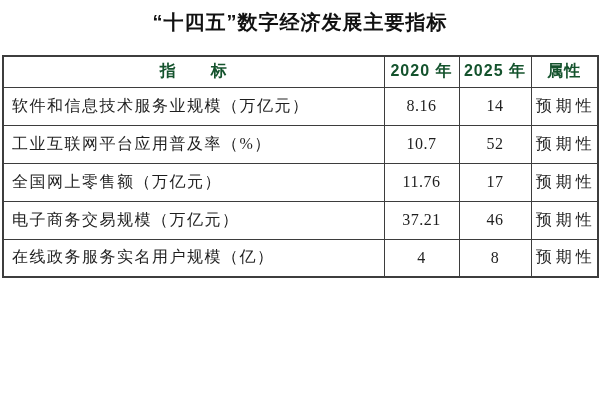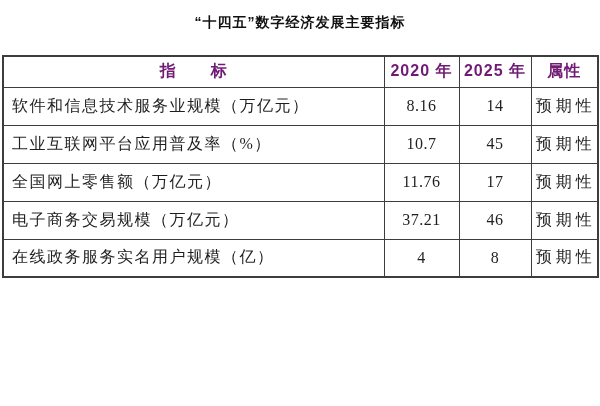--- a/index.html
+++ b/index.html
@@ -16,21 +16,21 @@
     width: 600px;
     height: 406px;
     position: relative;
   }
   .title {
     margin: 0;
     padding-top: 10px;
     height: 24px;
     line-height: 24px;
     text-align: center;
-    font-size: 14px;
+    font-size: 20px;
     font-weight: bold;
     letter-spacing: 1px;
     color: #111111;
     font-family: "Liberation Sans", "DejaVu Sans", sans-serif;
   }
   table.indicators {
     position: absolute;
     left: 2px;
     top: 55px;
     width: 595px;
@@ -44,21 +44,21 @@
     font-size: 16px;
     vertical-align: middle;
     overflow: hidden;
     white-space: nowrap;
   }
   thead tr { height: 31px; }
   tbody tr { height: 38px; }
   th {
     font-weight: bold;
     text-align: center;
-    color: #701a75;
+    color: #14532d;
     font-family: "Liberation Sans", "DejaVu Sans", sans-serif;
     letter-spacing: 1px;
   }
   td.ind {
     text-align: left;
     padding-left: 8px;
     letter-spacing: 1.5px;
   }
   td.num {
     text-align: center;
@@ -95,21 +95,21 @@
     <tbody>
       <tr>
         <td class="ind">软件和信息技术服务业规模（万亿元）</td>
         <td class="num">8.16</td>
         <td class="num">14</td>
         <td class="attr">预期性</td>
       </tr>
       <tr>
         <td class="ind">工业互联网平台应用普及率（%）</td>
         <td class="num">10.7</td>
-        <td class="num">45</td>
+        <td class="num">52</td>
         <td class="attr">预期性</td>
       </tr>
       <tr>
         <td class="ind">全国网上零售额（万亿元）</td>
         <td class="num">11.76</td>
         <td class="num">17</td>
         <td class="attr">预期性</td>
       </tr>
       <tr>
         <td class="ind">电子商务交易规模（万亿元）</td>

